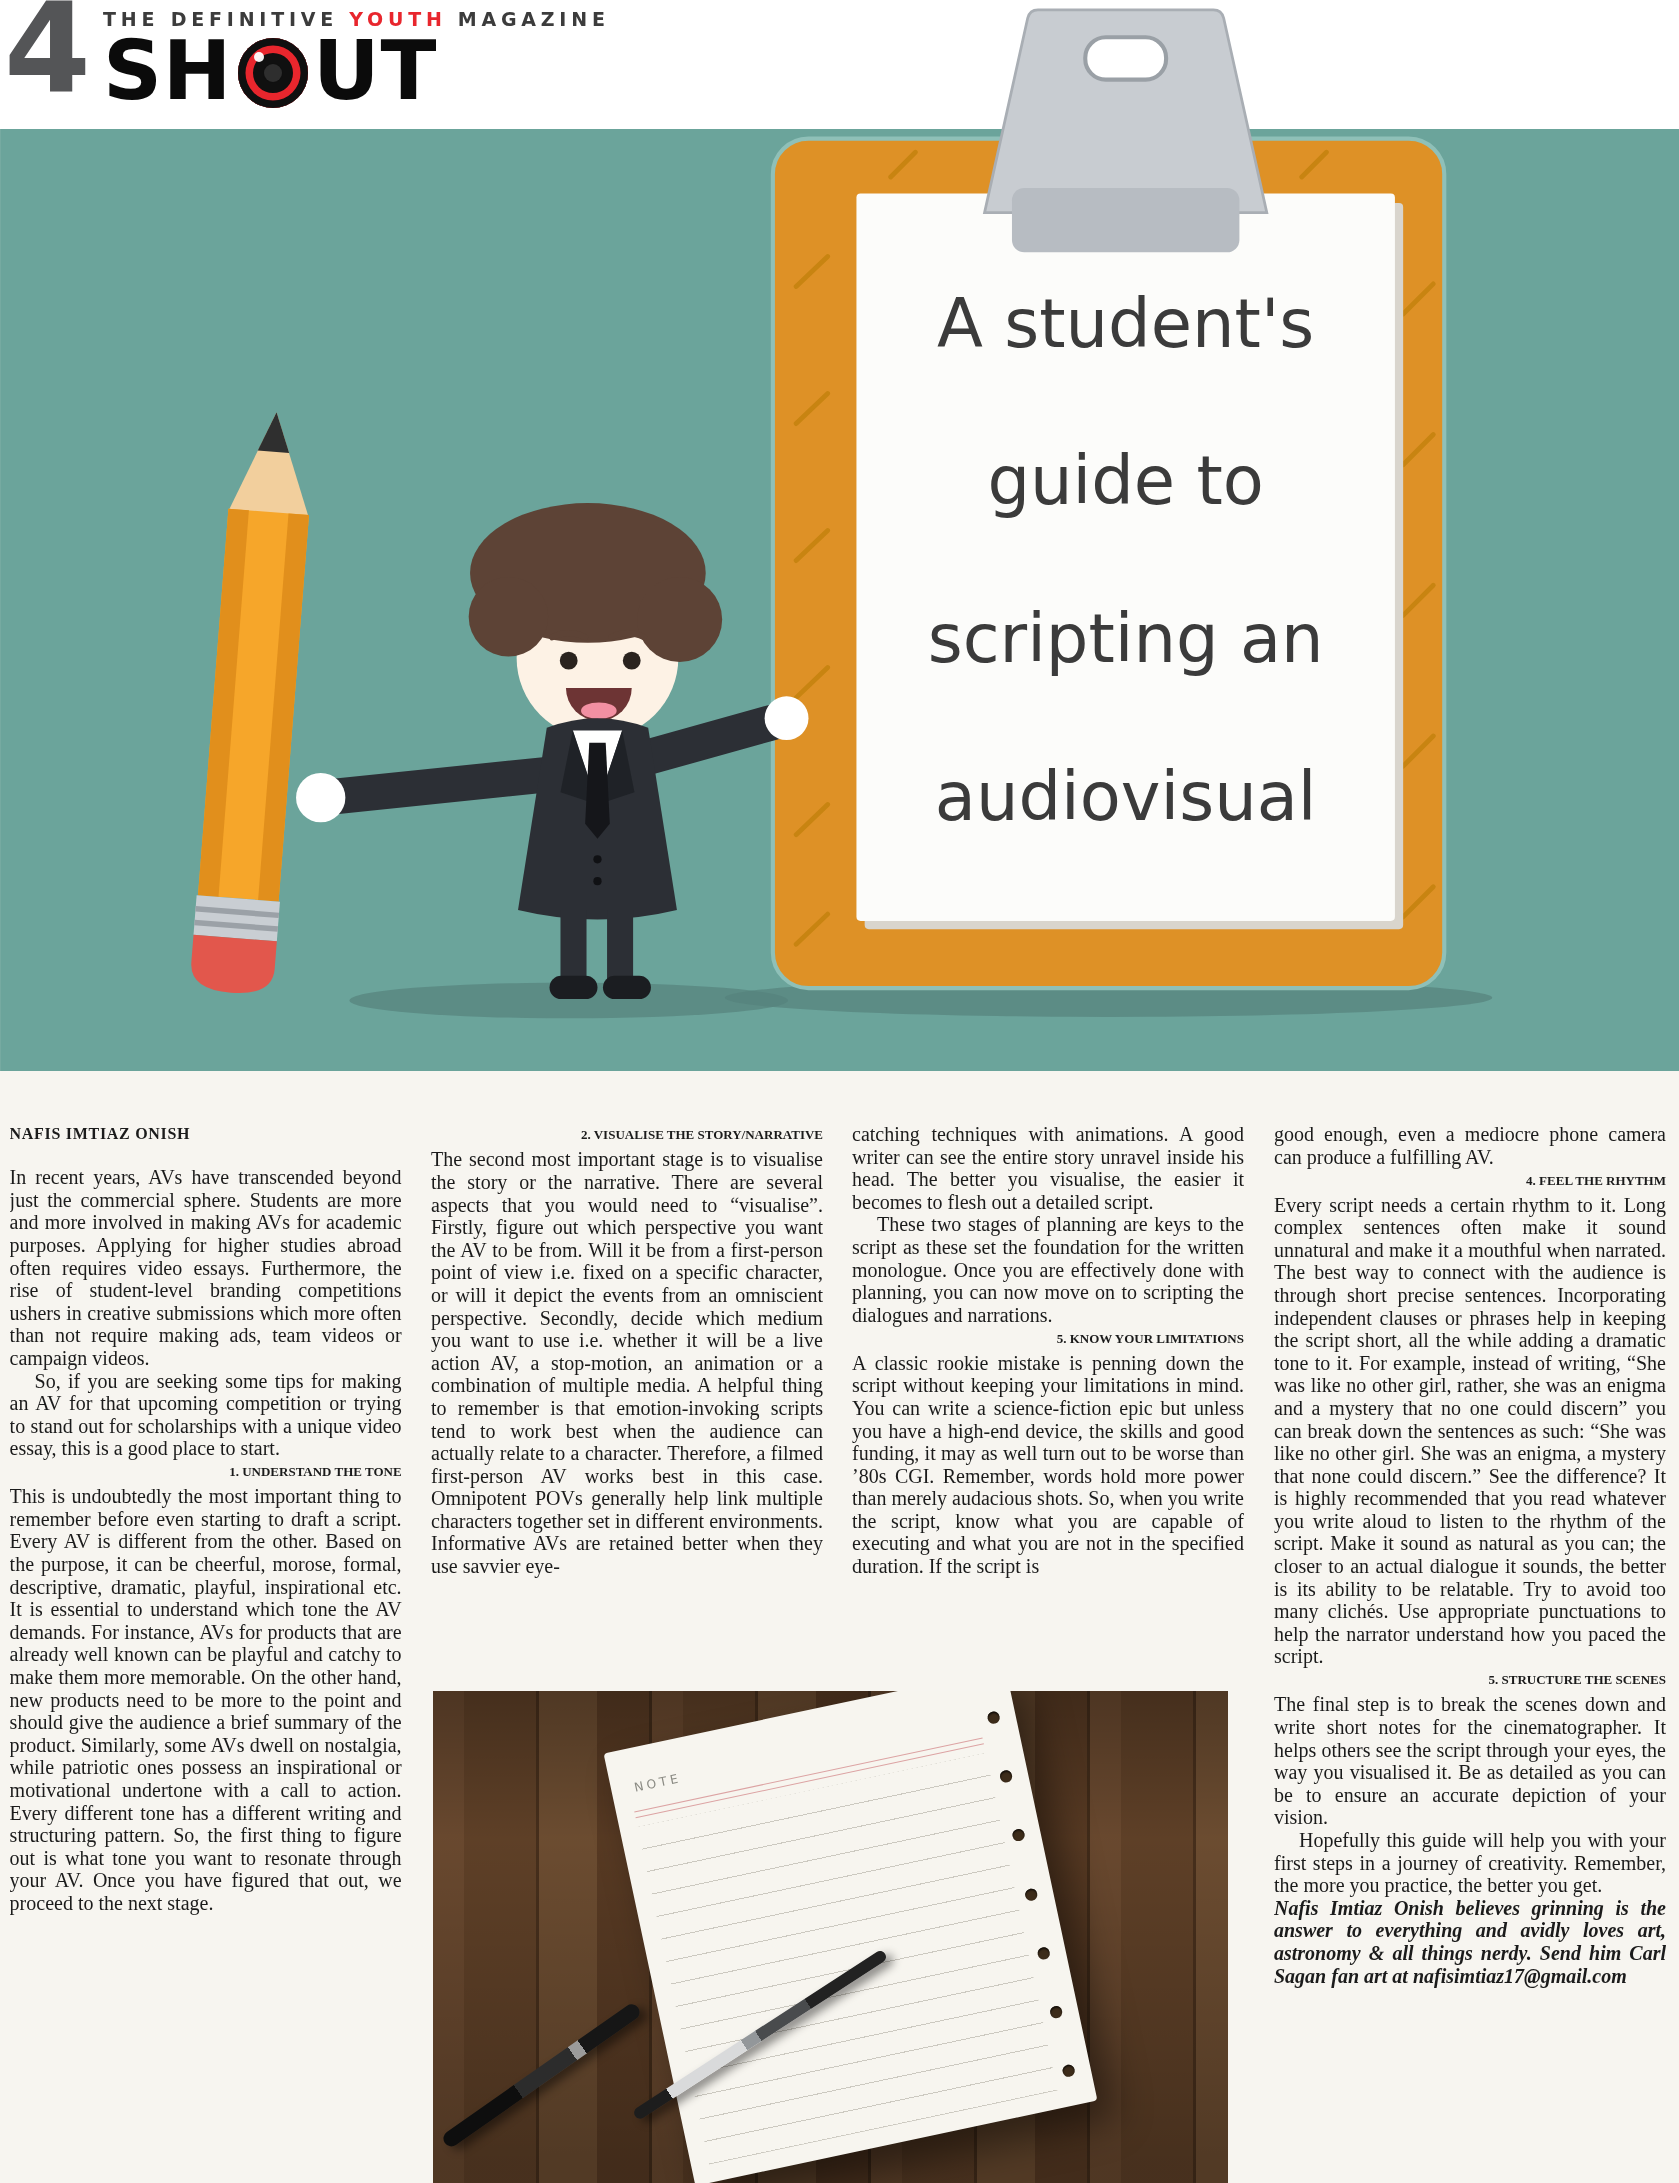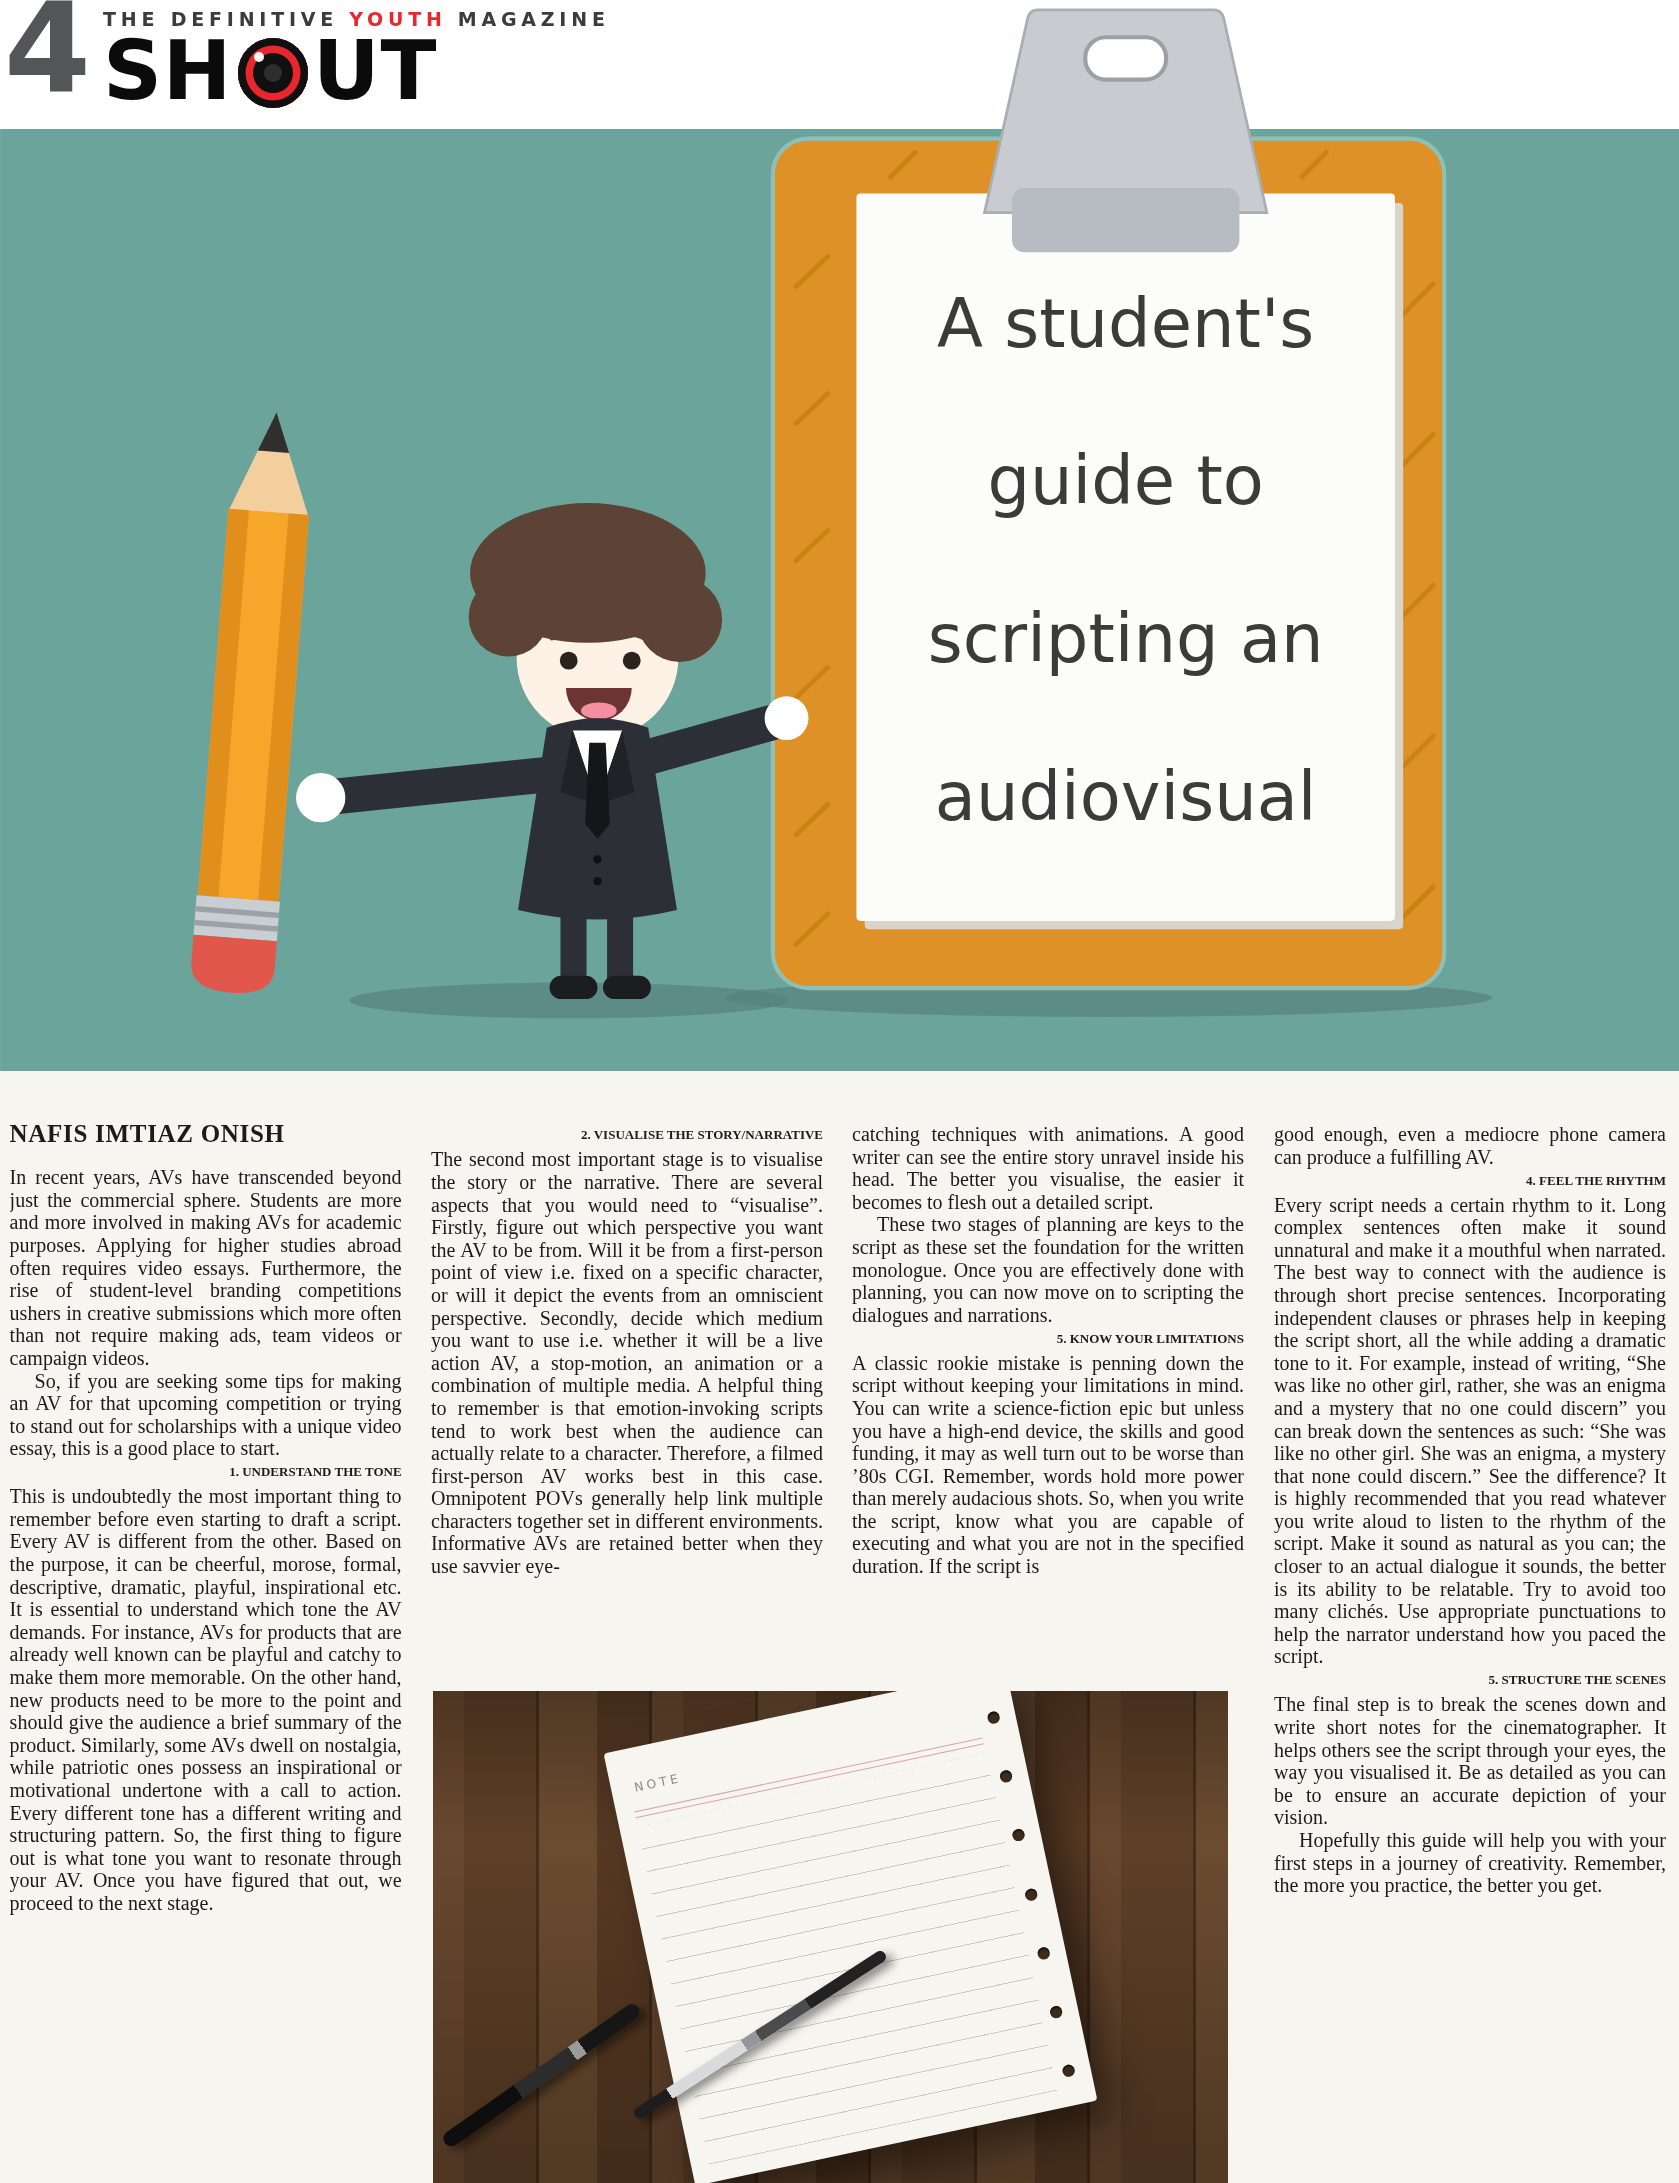--- a/index.html
+++ b/index.html
@@ -28,21 +28,21 @@
   
   .hero{position:absolute;left:0;top:129px;width:1376px;height:942px;}
   .hero svg{display:block;overflow:visible;}
   .board-title{font-family:"DejaVu Sans",sans-serif;font-weight:500;font-size:98px;fill:#3b3b3b;}
 
   
   .col{position:absolute;width:392px;font-size:20px;line-height:22.6px;text-align:justify;
        overflow:hidden;}
   .col p{margin:0;}
   .col p.indent{text-indent:25px;}
-  .byline{font-weight:bold;font-size:25px;letter-spacing:0.7px;margin-bottom:20.6px;text-align:left;}
+  .byline{font-weight:bold;font-size:16px;letter-spacing:0.7px;margin-bottom:20.6px;text-align:left;}
   .sec{font-weight:bold;font-size:13px;margin:1.4px 0;text-align:right;}
   .bio{font-style:italic;font-weight:600;margin-top:20.6px;}
   .col1{left:9.6px;top:1123px;height:1058px;}
   .col2{left:431px;top:1123px;height:566px;}
   .col3{left:852px;top:1123px;height:566px;}
   .col4{left:1274px;top:1123px;height:1058px;}
 
   
   .photo{position:absolute;left:433px;top:1691px;width:795px;height:493px;overflow:hidden;
      background:
@@ -192,20 +192,21 @@
       <p>A classic rookie mistake is penning down the script without keeping your limitations in mind. You can write a science-fiction epic but unless you have a high-end device, the skills and good funding, it may as well turn out to be worse than ’80s CGI. Remember, words hold more power than merely audacious shots. So, when you write the script, know what you are capable of executing and what you are not in the specified duration. If the script is</p>
     </div>
 
     <div class="col col4">
       <p>good enough, even a mediocre phone camera can produce a fulfilling AV.</p>
       <h3 class="sec">4. FEEL THE RHYTHM</h3>
       <p>Every script needs a certain rhythm to it. Long complex sentences often make it sound unnatural and make it a mouthful when narrated. The best way to connect with the audience is through short precise sentences. Incorporating independent clauses or phrases help in keeping the script short, all the while adding a dramatic tone to it. For example, instead of writing, “She was like no other girl, rather, she was an enigma and a mystery that no one could discern” you can break down the sentences as such: “She was like no other girl. She was an enigma, a mystery that none could discern.” See the difference? It is highly recommended that you read whatever you write aloud to listen to the rhythm of the script. Make it sound as natural as you can; the closer to an actual dialogue it sounds, the better is its ability to be relatable. Try to avoid too many clichés. Use appropriate punctuations to help the narrator understand how you paced the script.</p>
       <h3 class="sec">5. STRUCTURE THE SCENES</h3>
       <p>The final step is to break the scenes down and write short notes for the cinematographer. It helps others see the script through your eyes, the way you visualised it. Be as detailed as you can be to ensure an accurate depiction of your vision.</p>
       <p class="indent">Hopefully this guide will help you with your first steps in a journey of creativity. Remember, the more you practice, the better you get.</p>
+      <p class="bio">Nafis Imtiaz Onish believes grinning is the answer to everything and avidly loves art, astronomy &amp; all things nerdy. Send him Carl Sagan fan art at nafisimtiaz17@gmail.com</p>
     </div>
 
     <figure class="photo" style="margin:0;">
       <div class="notebook">
         <div class="nb-note">NOTE</div>
         <div class="nb-redline"></div>
         <div class="nb-lines"></div>
         <span class="hole" style="top:40px"></span>
         <span class="hole" style="top:100px"></span>
         <span class="hole" style="top:160px"></span>

